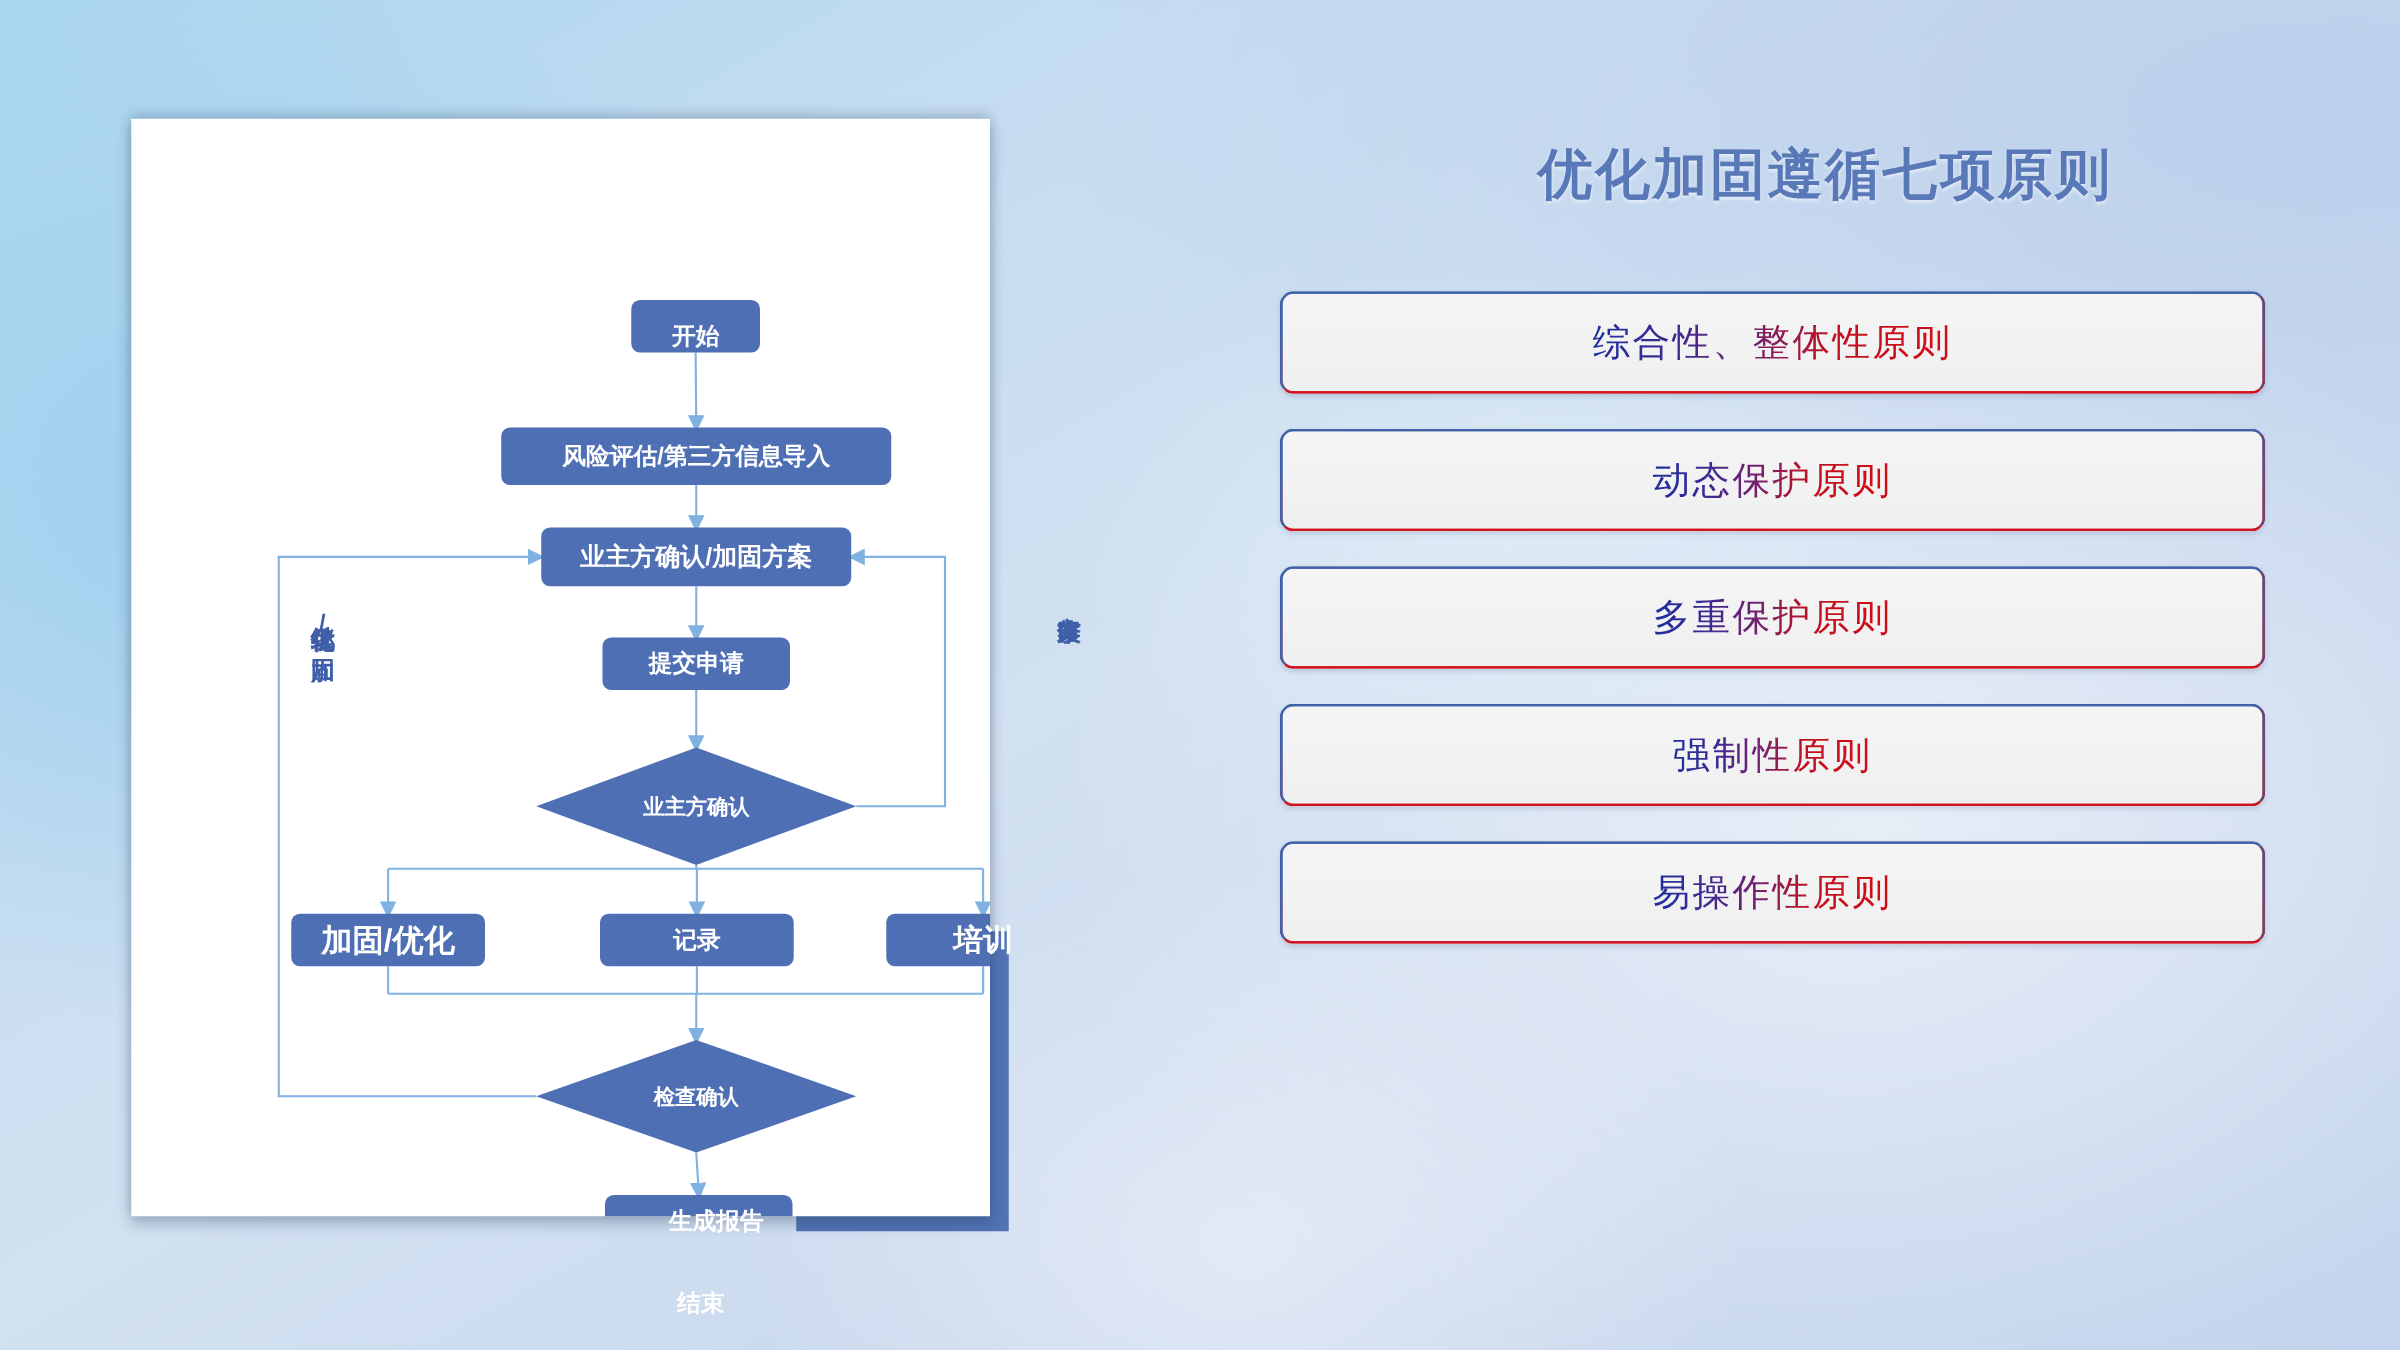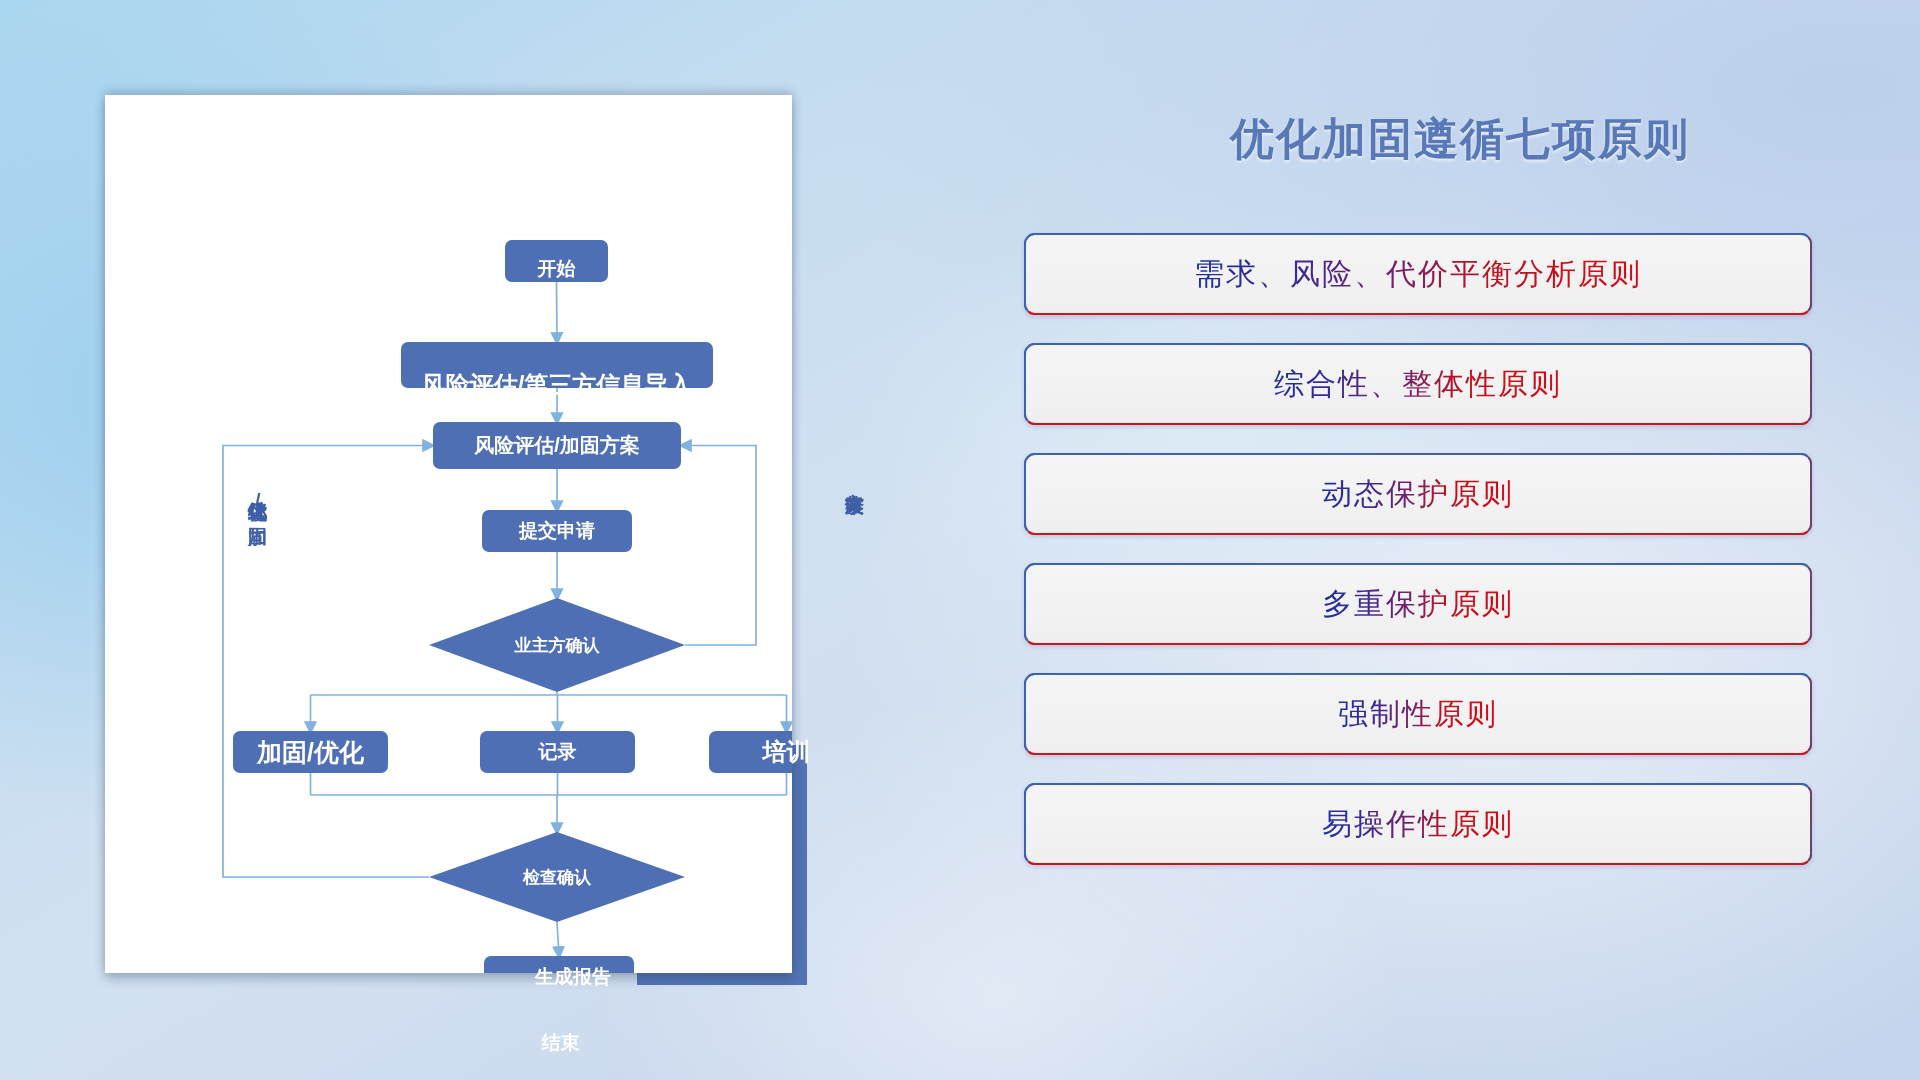--- a/index.html
+++ b/index.html
@@ -102,39 +102,35 @@
       <rect x="375" y="636" width="155" height="42" rx="7" fill="#4f6fb5"></rect>
       <rect x="604" y="636" width="155" height="42" rx="7" fill="#4f6fb5"></rect>
       <polygon points="452,737 580,782 452,827 324,782" fill="#4f6fb5"></polygon>
       <rect x="379" y="861" width="150" height="42" rx="7" fill="#4f6fb5"></rect>
       <rect x="404" y="927" width="103" height="42" rx="7" fill="#4f6fb5"></rect>
     </svg>
 
   <div class="fc-label" id="label-left">继续优化/加固</div>
   <div class="fc-label" id="label-right">方案修改</div>
 <div class="node-text" style="left: 400px; top: 145px; width: 103px; height: 58px; font-size: 19px;">开始</div>
-    <div class="node-text" style="left: 296px; top: 247px; width: 312px; height: 46px; font-size: 24px; margin-top: 20px;">风险评估/第三方信息导入</div>
-    <div class="node-text" style="left: 328px; top: 327px; width: 248px; height: 47px; font-size: 20px;">风险评估/加固方案</div>
+    <div class="node-text" style="left: 296px; top: 247px; width: 312px; height: 46px; font-size: 19px;">风险评估/第三方信息导入</div>
+    <div class="node-text" style="left: 328px; top: 327px; width: 248px; height: 47px; font-size: 20px;">业主方确认/加固方案</div>
     <div class="node-text" style="left: 377px; top: 415px; width: 150px; height: 42px; font-size: 19px;">提交申请</div>
     <div class="node-text" style="left: 324px; top: 503px; width: 256px; height: 94px; font-size: 17px;">业主方确认</div>
     <div class="node-text" style="left: 128px; top: 636px; width: 155px; height: 42px; font-size: 25px;">加固/优化</div>
     <div class="node-text" style="left: 375px; top: 636px; width: 155px; height: 42px; font-size: 19px;">记录</div>
     <div class="node-text" style="left: 604px; top: 636px; width: 155px; height: 42px; font-size: 24px;">培训</div>
     <div class="node-text" style="left: 324px; top: 737px; width: 256px; height: 90px; font-size: 17px; font-family: Liberation Serif, serif;">检查确认</div>
     <div class="node-text" style="left: 393px; top: 861px; width: 150px; height: 42px; font-size: 19px;">生成报告</div>
     <div class="node-text" style="left: 404px; top: 927px; width: 103px; height: 42px; font-size: 19px;">结束</div>
   </div>
 
 <div id="right-title">优化加固遵循七项原则</div>
 
 <div id="cards">
-    <div class="pcard">
-      <div class="pcard-border"></div>
-      <span class="pcard-text">需求、风险、代价平衡分析原则</span>
-    </div>
     <div class="pcard">
       <div class="pcard-border"></div>
       <span class="pcard-text">综合性、整体性原则</span>
     </div>
     <div class="pcard">
       <div class="pcard-border"></div>
       <span class="pcard-text">动态保护原则</span>
     </div>
     <div class="pcard">
       <div class="pcard-border"></div>

